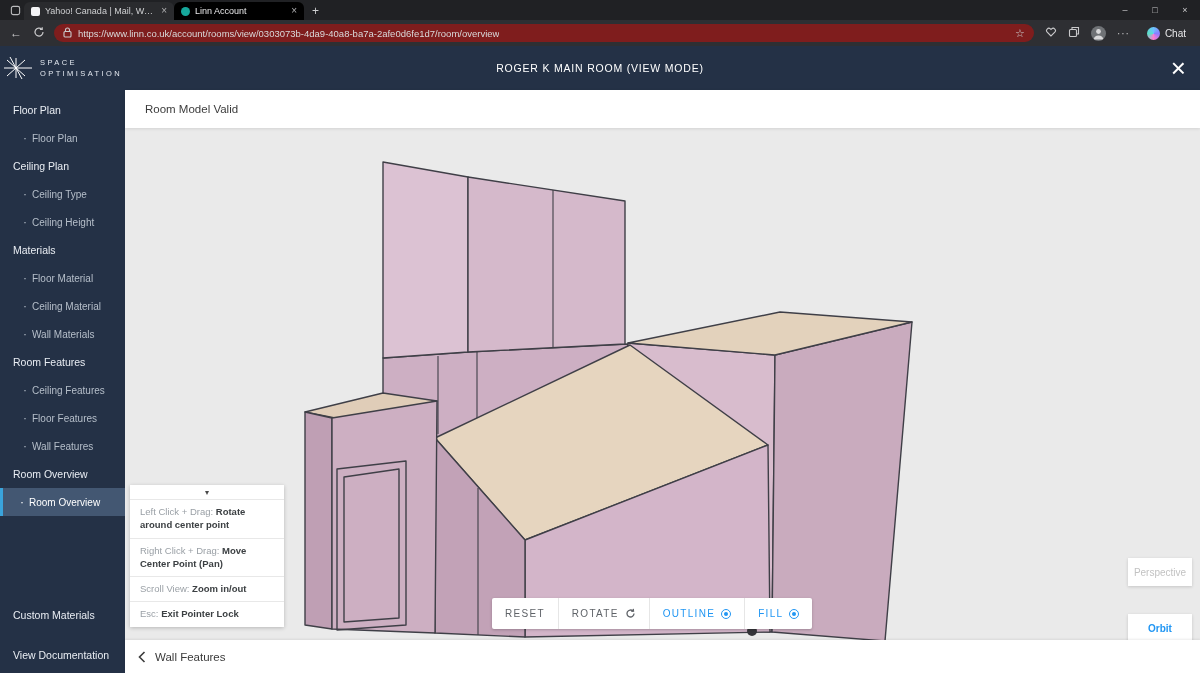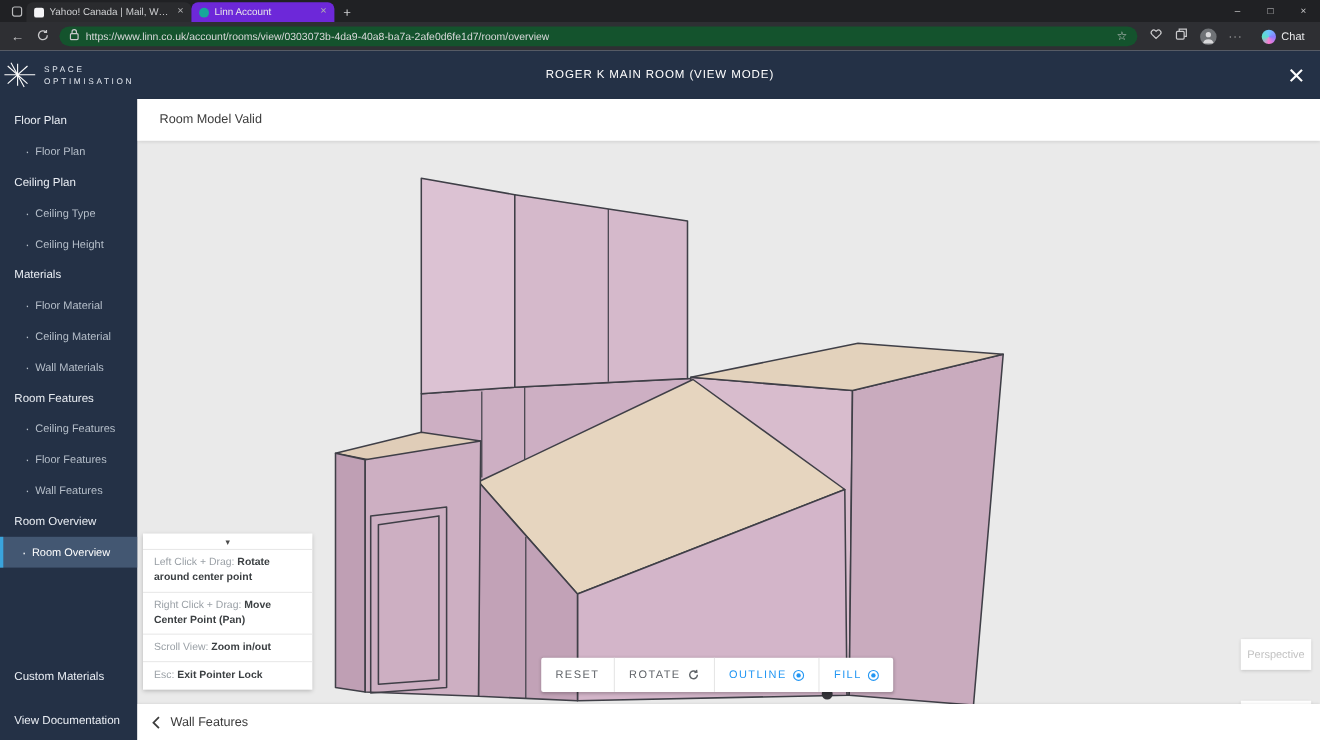--- a/index.html
+++ b/index.html
@@ -5,33 +5,33 @@
   * { box-sizing: border-box; margin: 0; padding: 0; }
   html,body { width:1200px; height:673px; overflow:hidden;
     font-family:"Liberation Sans", sans-serif; background:#eaeaea; }
 
   
   .tab-strip { height:20px; background:#202124; display:flex; align-items:flex-end; padding-left:6px; }
   .strip-icon { width:18px; height:18px; display:flex; align-items:center; justify-content:center; margin-bottom:1px; }
   .tab { height:18px; display:flex; align-items:center; gap:5px; padding:0 7px;
     font-size:9px; color:#cfd0d2; max-width:150px; min-width:130px;
     border-radius:6px 6px 0 0; background:#2a2b2e; }
-  .tab.active { background:#6d28d9; color:#e8e8ea; }
+  .tab.active { background:#000000; color:#e8e8ea; }
   .tab-label { flex:1; white-space:nowrap; overflow:hidden; text-overflow:ellipsis; }
   .tab-close { font-size:10px; color:#aeaeb0; line-height:1; }
   .favicon { width:9px; height:9px; flex:none; }
   .fav-yahoo { background:#f4f4f6; border-radius:2px; }
   .fav-linn { background:#16a79b; border-radius:50%; }
   .new-tab { color:#cfd0d2; font-size:12px; margin:0 0 2px 8px; }
   .win-controls { margin-left:auto; display:flex; align-self:stretch; }
   .win-btn { width:30px; display:flex; align-items:center; justify-content:center;
     color:#c9c9cb; font-size:9px; }
   .nav-bar { height:26px; background:#2e2f33; display:flex; align-items:center; padding:0 8px; gap:7px; }
   .nav-icon { color:#c9c9cb; font-size:12px; width:16px; text-align:center; line-height:1; }
-  .url-pill { flex:1; height:18px; background:#14532d; border-radius:9px;
+  .url-pill { flex:1; height:18px; background:#7f1d1d; border-radius:9px;
     display:flex; align-items:center; gap:6px; padding:0 9px; }
   .url-text { color:#d9d9da; font-size:9.5px; white-space:nowrap; overflow:hidden; }
   .pill-star { margin-left:auto; color:#c9c9cb; font-size:11px; line-height:1; }
   .nav-right { display:flex; align-items:center; gap:11px; margin-left:4px; }
   .avatar { width:15px; height:15px; border-radius:50%; background:#6f7276; overflow:hidden; }
   .more-dots { color:#c9c9cb; font-size:10px; letter-spacing:1px; }
   .chat-btn { display:flex; align-items:center; gap:5px; color:#e9e9eb; font-size:10px; padding:2px 6px; }
   .copilot { width:13px; height:13px; border-radius:50%;
     background:conic-gradient(#6cc3ff,#8b7bff,#ff7bd1,#5be0c8,#6cc3ff); }
 
@@ -82,21 +82,21 @@
     border:none; background:none; height:100%; padding:0 13px; cursor:pointer;
     font-family:"Liberation Sans", sans-serif; font-size:10px; letter-spacing:1.3px;
     color:#5f6368; border-left:1px solid #e6e6e6; }
   .tb-btn:first-child { border-left:none; }
   .tb-btn.blue { color:#2196f3; }
   .radio { width:10px; height:10px; border:1.5px solid #2196f3; border-radius:50%;
     display:flex; align-items:center; justify-content:center; }
   .radio-dot { width:4px; height:4px; background:#2196f3; border-radius:50%; }
 
   
-  .view-controls { position:absolute; right:8px; top:453px; width:64px;
+  .view-controls { position:absolute; right:8px; top:430px; width:64px;
     display:flex; flex-direction:column; gap:3px; }
   .view-btn { height:28px; background:#ffffff; display:flex; align-items:center; justify-content:center;
     font-size:10px; box-shadow:0 1px 3px rgba(0,0,0,.16); }
   .view-btn.disabled { color:#c2c2c2; }
   .view-btn.active { color:#2196f3; font-weight:700;margin-top:25px; }
 
   .bottom-bar { height:33px; background:#ffffff; display:flex; align-items:center;
     padding-left:13px; gap:9px; box-shadow:0 -1px 2px rgba(0,0,0,.08); position:relative; z-index:3; }
   .bottom-label { font-size:11.5px; color:#3a3a3a; }
 </style>

